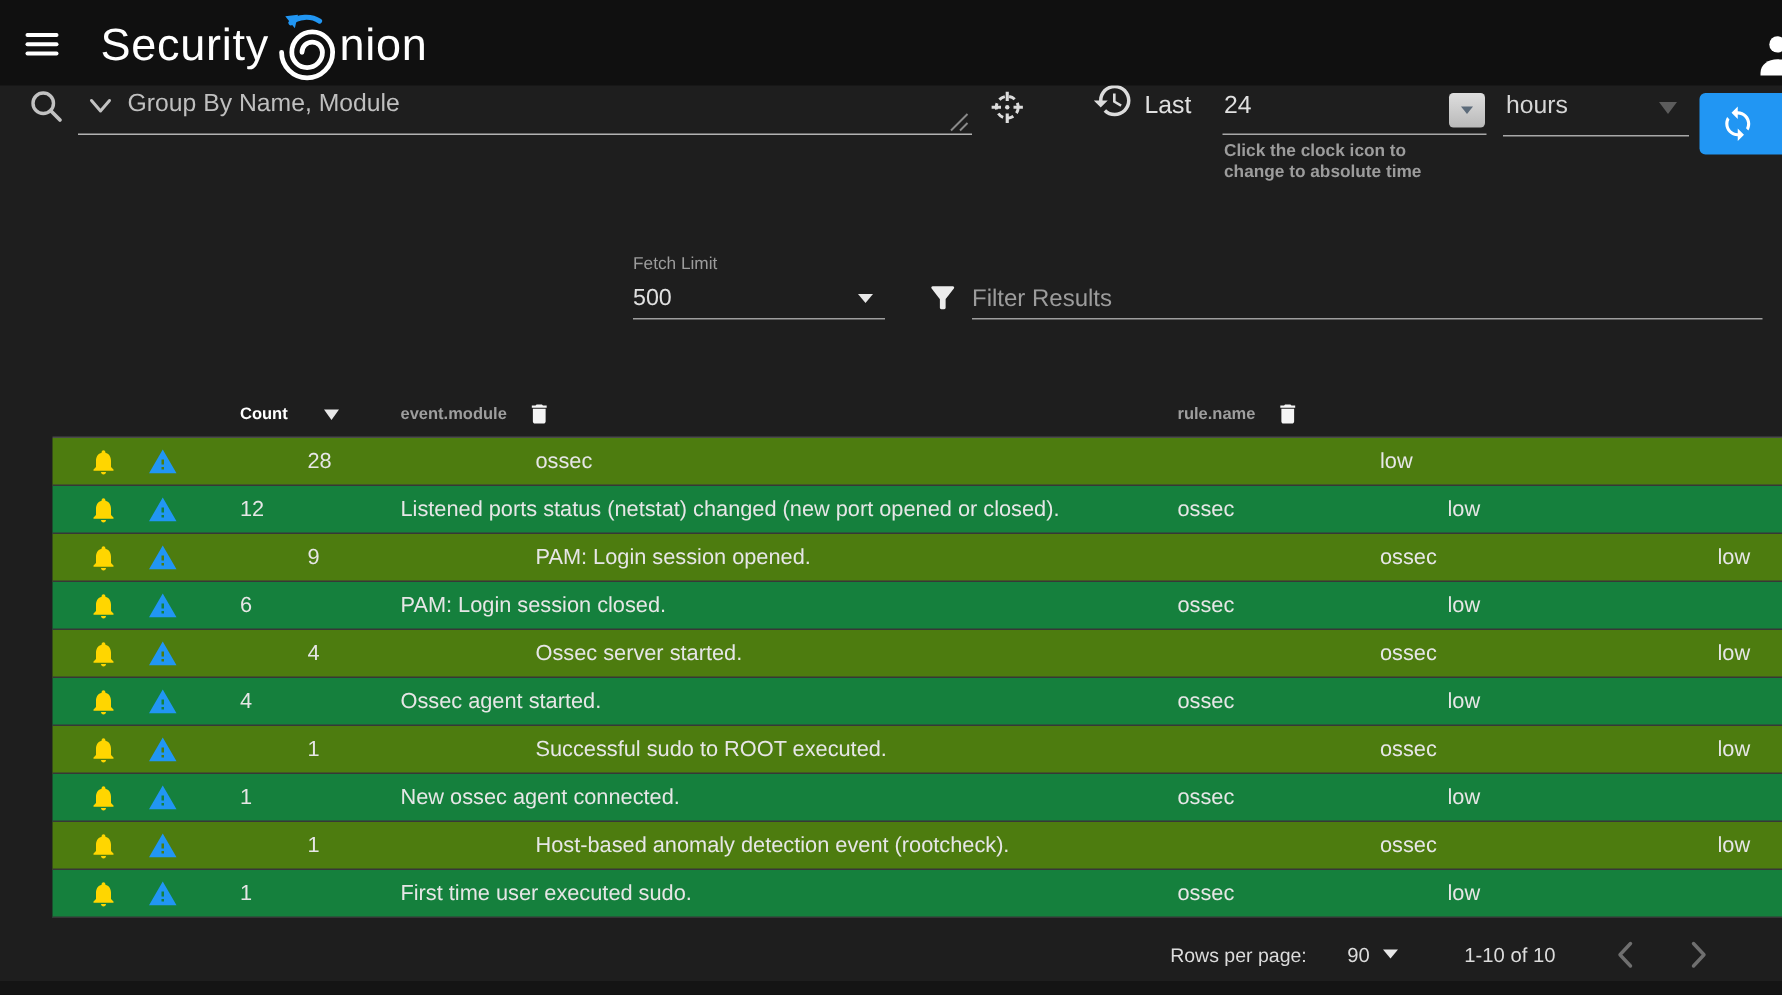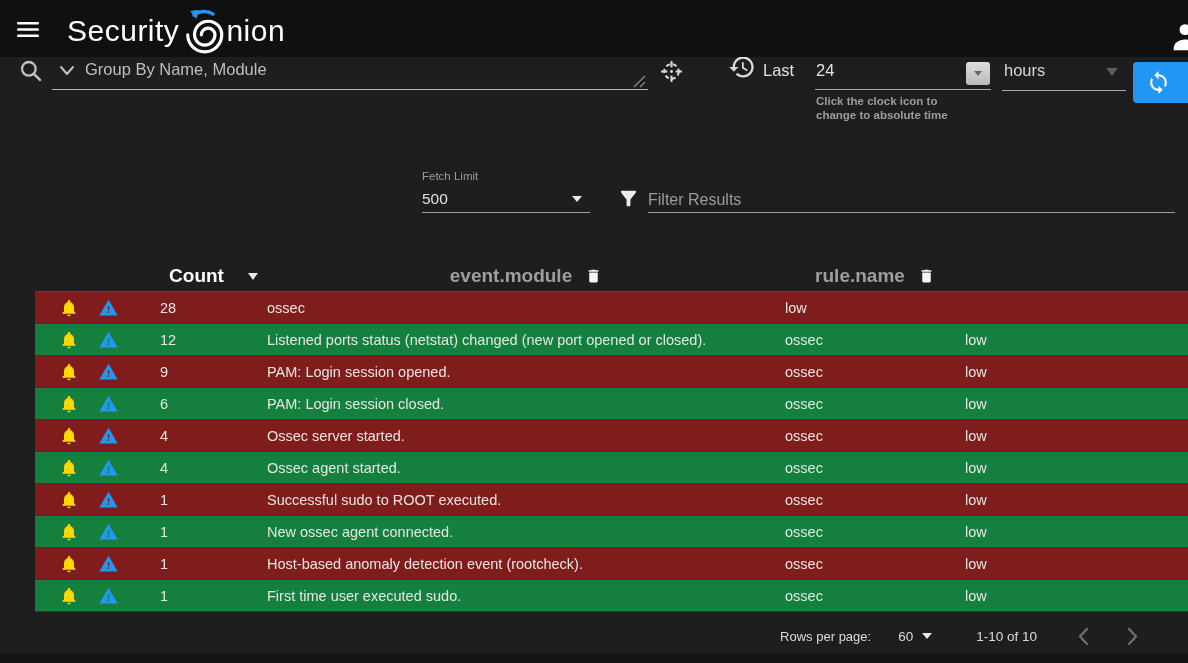--- a/index.html
+++ b/index.html
@@ -51,24 +51,24 @@
   }
   .filter-input::placeholder{ color:#9c9c9c; opacity:1; }
 
   
   .tbl{ position:absolute; left:35px; top:261px; right:0; }
   .thead, .trow{
     display:grid; grid-template-columns:125px 107px 518px 180px 1fr;
     align-items:center; height:32px;
   }
   .thead{ height:31px; border-bottom:1px solid #4a4a4a; }
-  .th{ display:flex; align-items:center; font-size:19px; font-weight:bold; color:#9e9e9e;justify-content:center; }
+  .th{ display:flex; align-items:center; font-size:11px; font-weight:bold; color:#9e9e9e; }
   .th.white{ color:#fff; }
   .trow{ border-bottom:1px solid #373737; font-size:14.5px; color:#e6e6e6; cursor:pointer; }
-  .row-dark{ background:#7f1d1d; }
+  .row-dark{ background:#4d7c0f;gap:45px; }
   .row-light{ background:#15803d; }
   .icon-cell{ display:flex; align-items:center; padding-left:24px; gap:19px; }
   .sort-arrow{ margin-left:24px; border-top-width:7px; }
   .trash{ margin-left:13px; cursor:pointer; }
 
   
   .tfoot{
     position:absolute; left:35px; right:0; top:614px; height:44px;
     display:flex; align-items:center; justify-content:flex-end; padding-right:49px;
     color:#dcdcdc; font-size:13px;
@@ -331,21 +331,21 @@
       <div>1</div>
       <div>First time user executed sudo.</div>
       <div>ossec</div>
       <div>low</div>
     </div>
       </div>
   </div>
 
   <div class="tfoot">
     <span>Rows per page:</span>
-    <span class="rpp-val">60</span>
+    <span class="rpp-val">90</span>
     <span class="tri tri-white rpp-arrow"></span>
     <span class="range">1-10 of 10</span>
     <span class="pg-btn">
       <svg width="12" height="19" viewBox="0 0 12 19">
         <polyline points="10,2 3,9.5 10,17" fill="none" stroke="#6f6f6f" stroke-width="2.3" stroke-linecap="round" stroke-linejoin="round"></polyline>
       </svg>
     </span>
     <span class="pg-btn" style="margin-left:38px;">
       <svg width="12" height="19" viewBox="0 0 12 19">
         <polyline points="2,2 9,9.5 2,17" fill="none" stroke="#6f6f6f" stroke-width="2.3" stroke-linecap="round" stroke-linejoin="round"></polyline>

